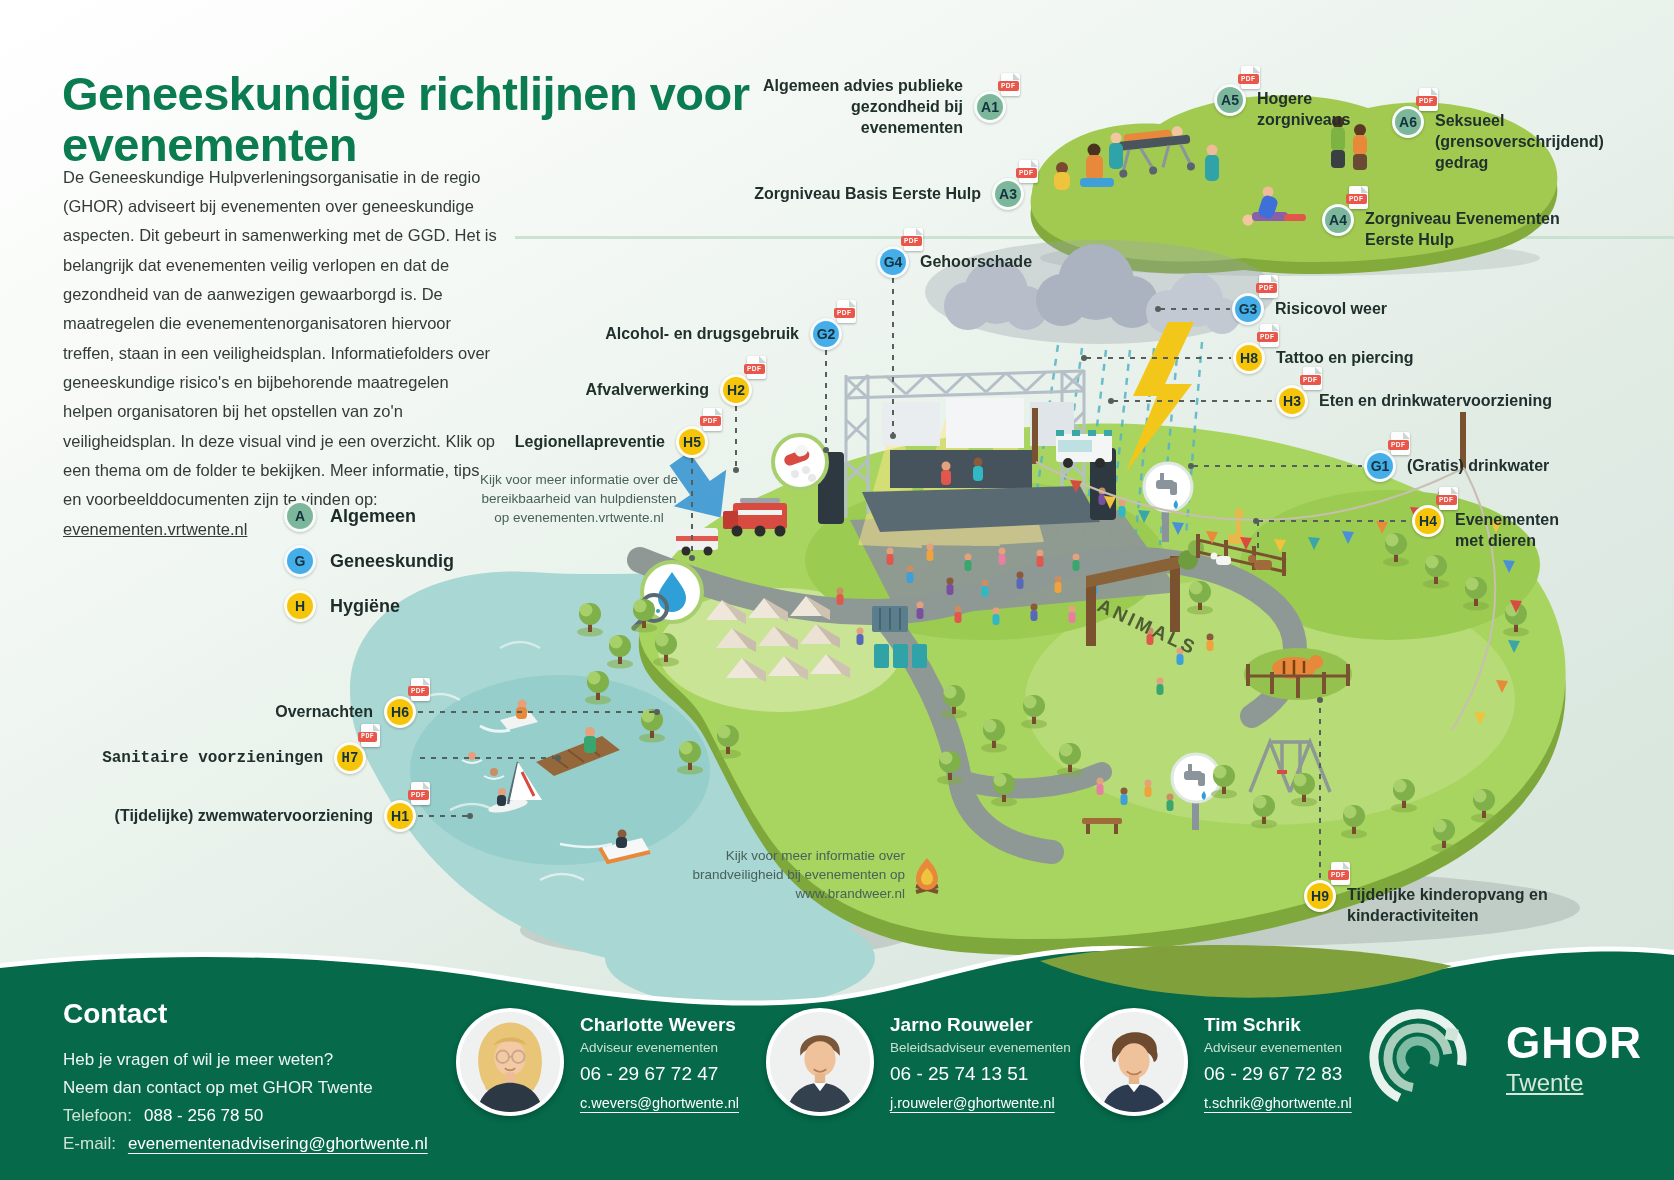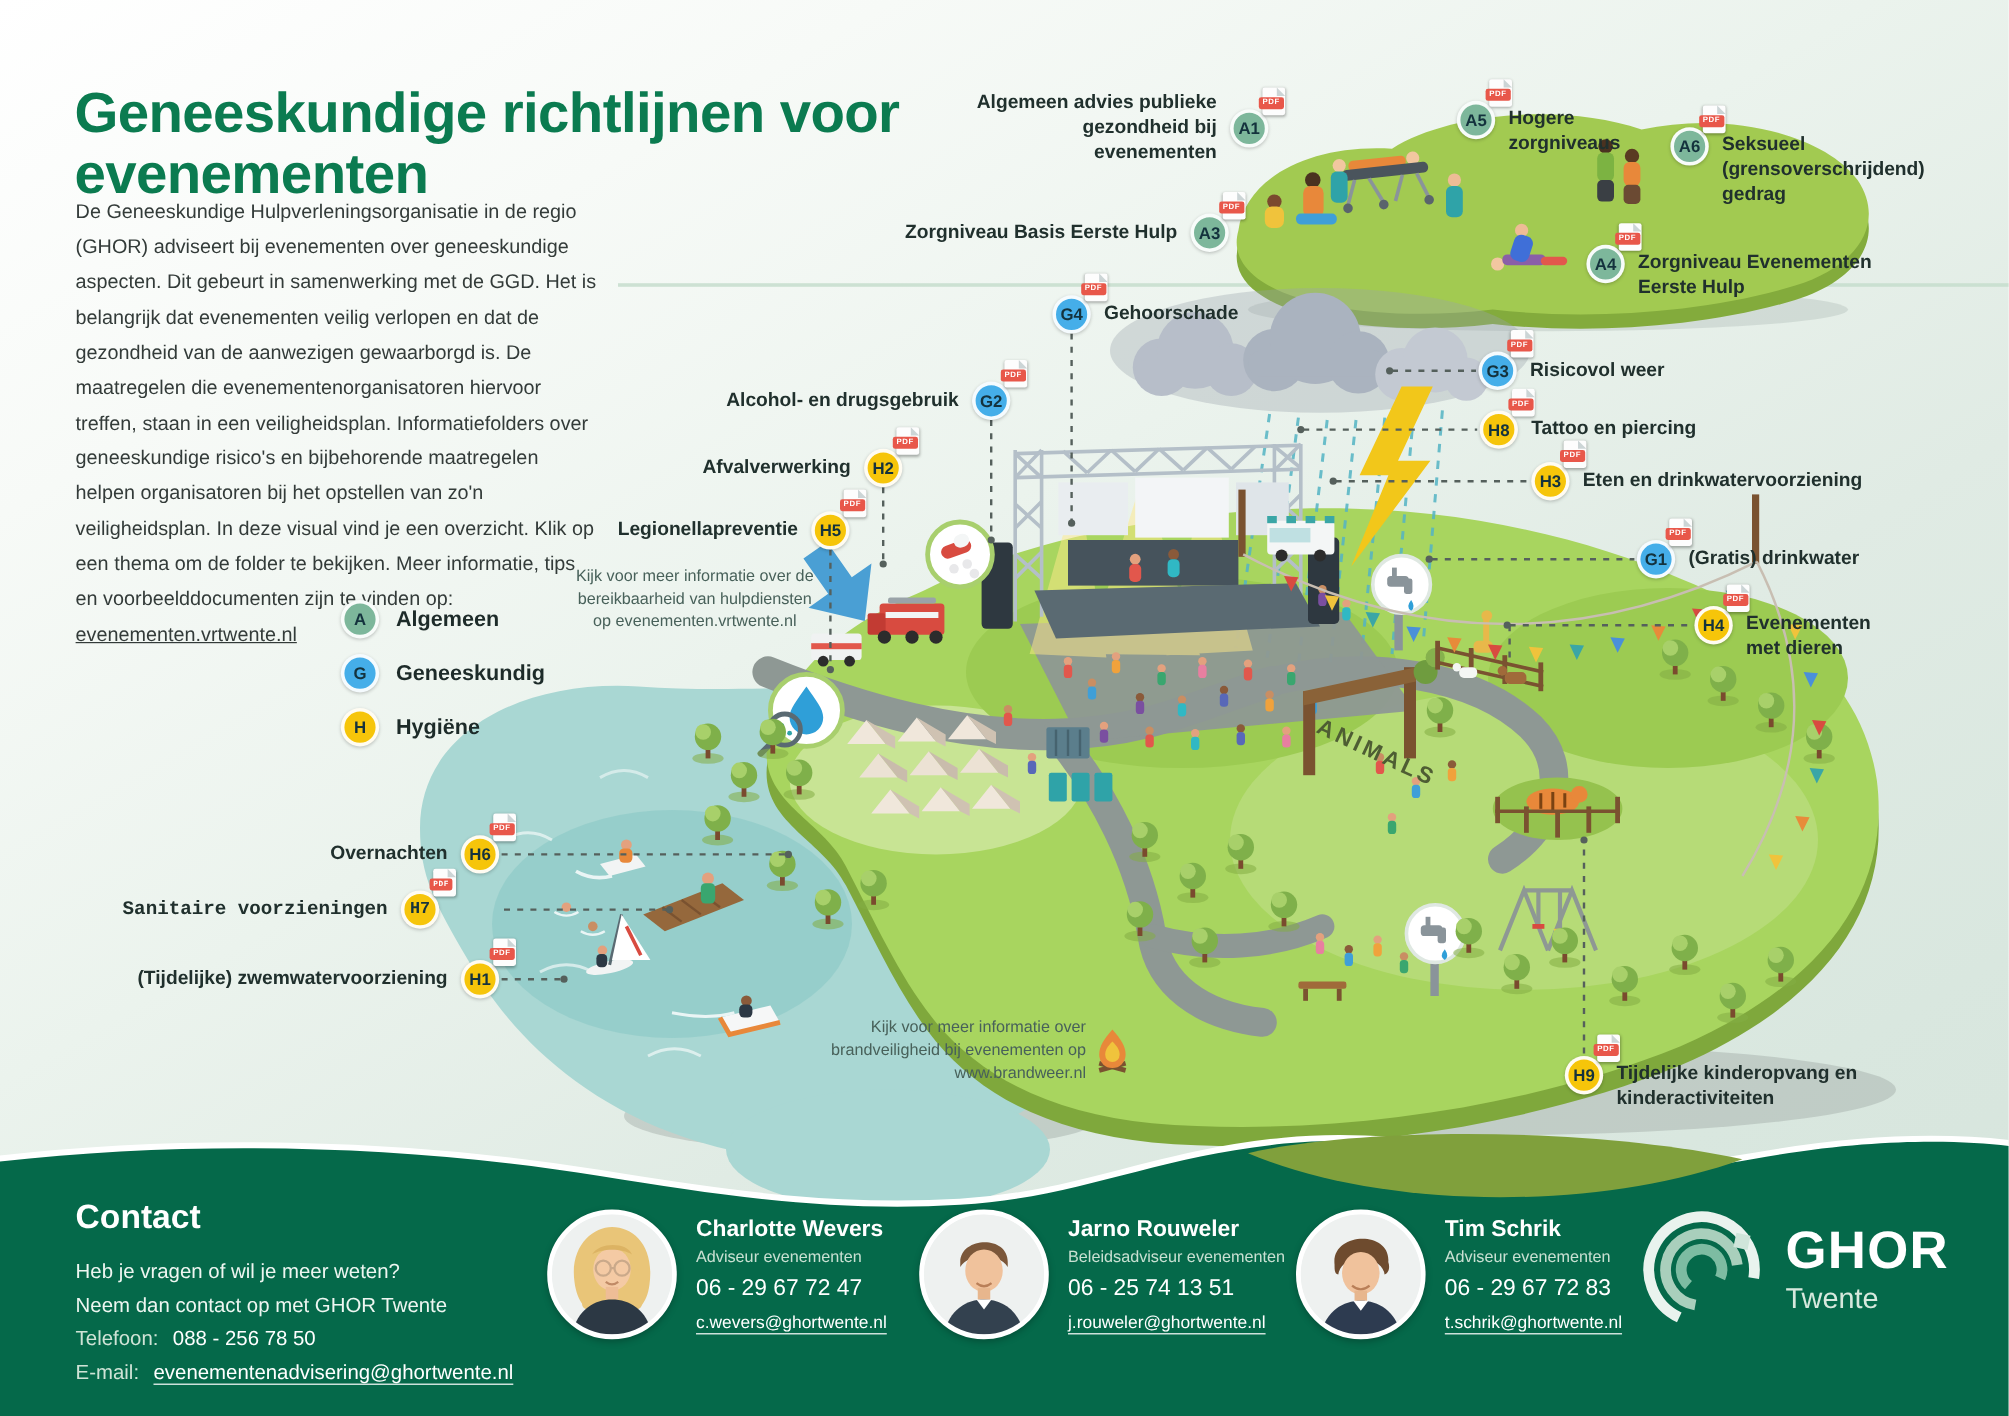--- a/index.html
+++ b/index.html
@@ -50,23 +50,23 @@
   .contact-row .val{color:#ffffff;}
   .contact-row a{color:#ffffff;text-decoration:underline;text-underline-offset:4px;}
   .person{position:absolute;display:flex;gap:16px;}
   .avatar{width:100px;height:100px;border-radius:50%;border:4px solid #ffffff;overflow:hidden;background:#edf1f0;
         box-shadow:0 2px 6px rgba(0,0,0,.25);flex:0 0 auto;}
   .ptext{padding-top:6px;}
   .pname{font-size:19px;font-weight:700;color:#ffffff;margin-bottom:4px;}
   .prole{font-size:13.5px;color:#c9e0d2;margin-bottom:8px;}
   .pphone{font-size:19px;color:#ffffff;margin-bottom:9px;}
   .pemail a{font-size:14.5px;color:#ffffff;text-decoration:underline;text-underline-offset:4px;}
-  .ghor-logo{position:absolute;left:1362px;top:1002px;display:flex;align-items:center;gap:14px;}
+  .ghor-logo{position:absolute;left:1362px;top:1002px;display:flex;align-items:center;gap:32px;}
   .ghor-name{font-size:44px;font-weight:800;color:#ffffff;letter-spacing:1px;line-height:1;}
-  .ghor-region{font-size:24px;color:#d7e8dd;margin-top:6px;line-height:1;}
+  .ghor-region{font-size:24px;color:#d7e8dd;margin-top:6px;line-height:1;text-decoration:underline;}
 </style>
 </head>
 <body>
 
 <div class="page">
 
 <svg class="scene" viewBox="0 0 1674 1180">
 
   <rect x="515" y="236" width="1159" height="3" fill="#c5ddcd" opacity=".85"></rect>
 
@@ -795,21 +795,21 @@
     <span class="legend-label">Geneeskundig</span>
   </div>
   <div class="legend-row">
     <span class="badge H">
           <span>H</span>
         </span>
     <span class="legend-label">Hygiëne</span>
   </div>
 </div>
 
-<div class="point c tl" style="right:617px;top:76px;">
+<div class="point c tl" style="right:668px;top:76px;">
   <span class="plabel" style="width:218px">Algemeen advies publieke gezondheid bij evenementen</span>
   <span class="badgewrap">
         <span class="badge A">A1</span>
         <span class="pdf">
           <span class="pdf-band">PDF</span>
         </span>
       </span>
 </div>
 <div class="point c tl" style="right:650px;top:178px;">
   <span class="plabel">Zorgniveau Basis Eerste Hulp</span>

